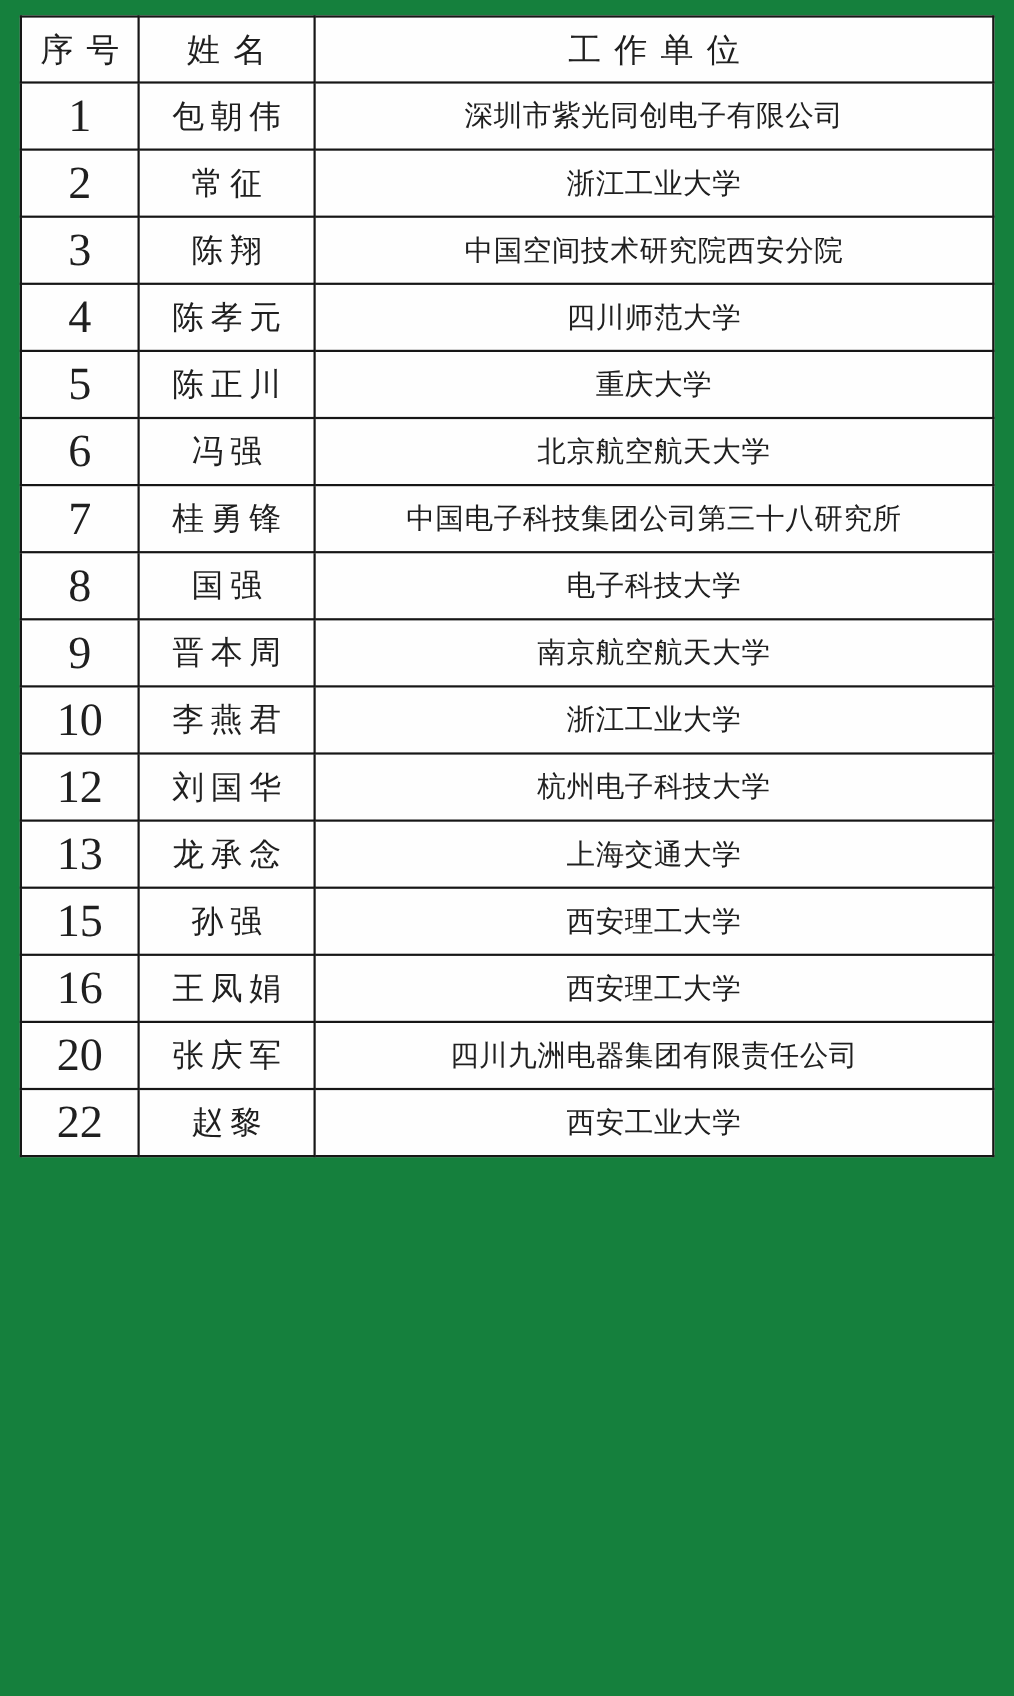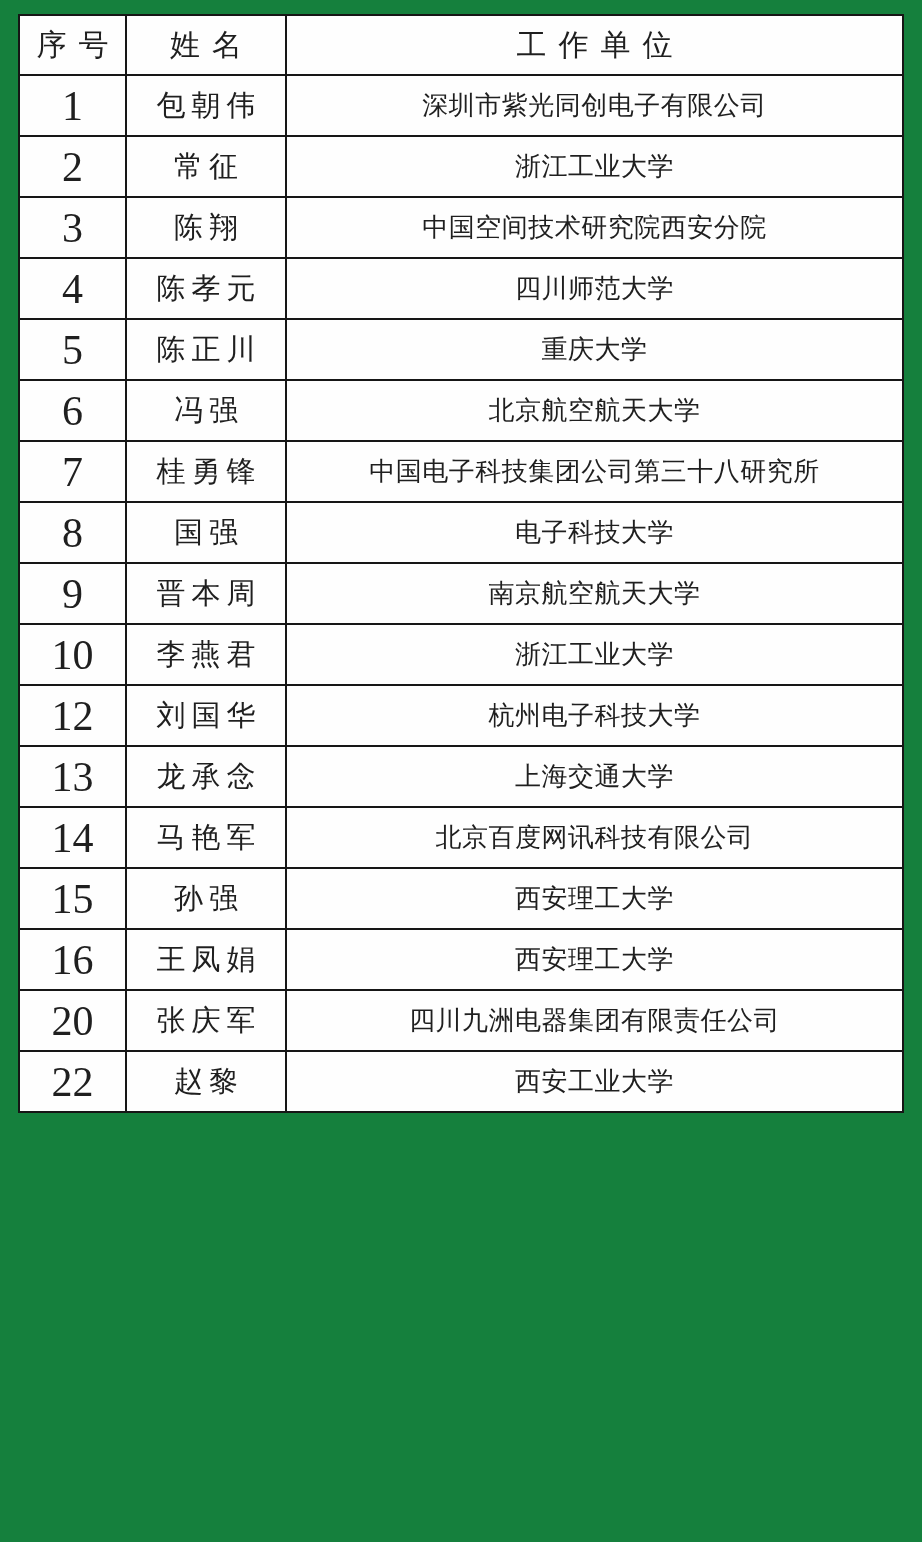--- a/index.html
+++ b/index.html
@@ -134,25 +134,20 @@
     <td class="cell-no">12</td>
     <td class="cell-name">刘国华</td>
     <td class="cell-unit">杭州电子科技大学</td>
   </tr>
         <tr class="data-row">
     <td class="cell-no">13</td>
     <td class="cell-name">龙承念</td>
     <td class="cell-unit">上海交通大学</td>
   </tr>
         <tr class="data-row">
-    <td class="cell-no">14</td>
-    <td class="cell-name">马艳军</td>
-    <td class="cell-unit">北京百度网讯科技有限公司</td>
-  </tr>
-        <tr class="data-row">
     <td class="cell-no">15</td>
     <td class="cell-name">孙强</td>
     <td class="cell-unit">西安理工大学</td>
   </tr>
         <tr class="data-row">
     <td class="cell-no">16</td>
     <td class="cell-name">王凤娟</td>
     <td class="cell-unit">西安理工大学</td>
   </tr>
         <tr class="data-row">

